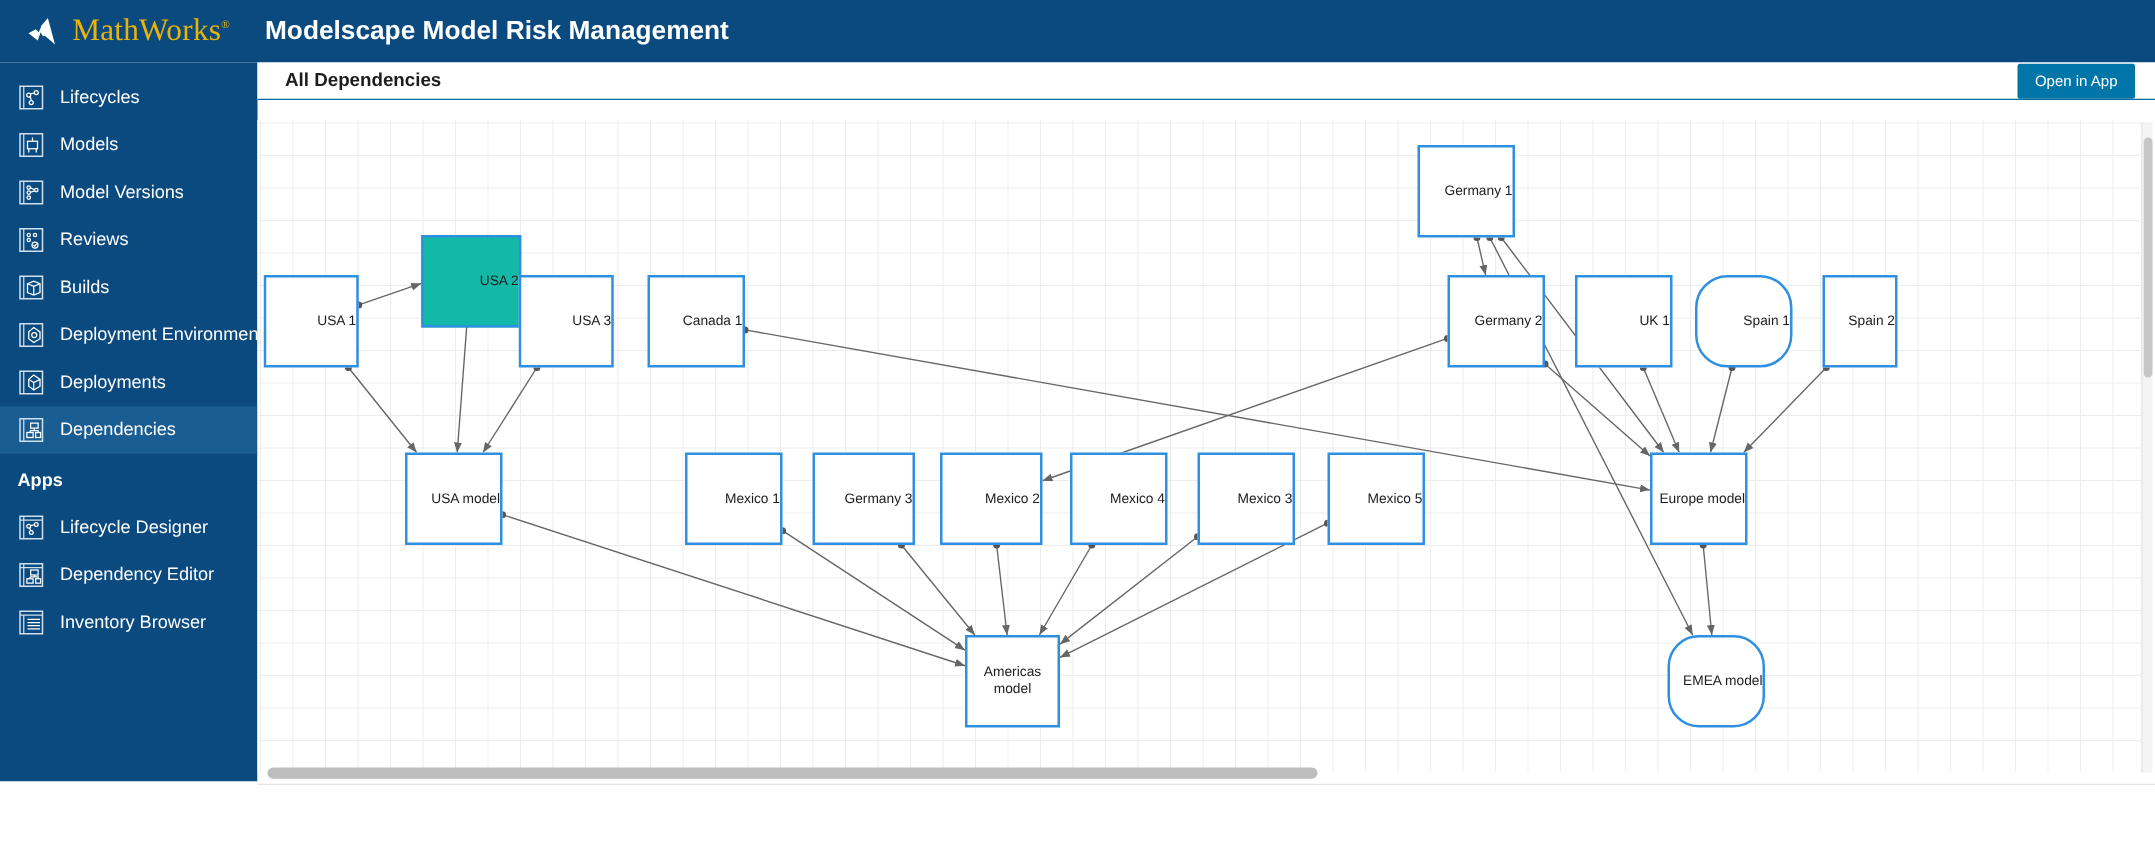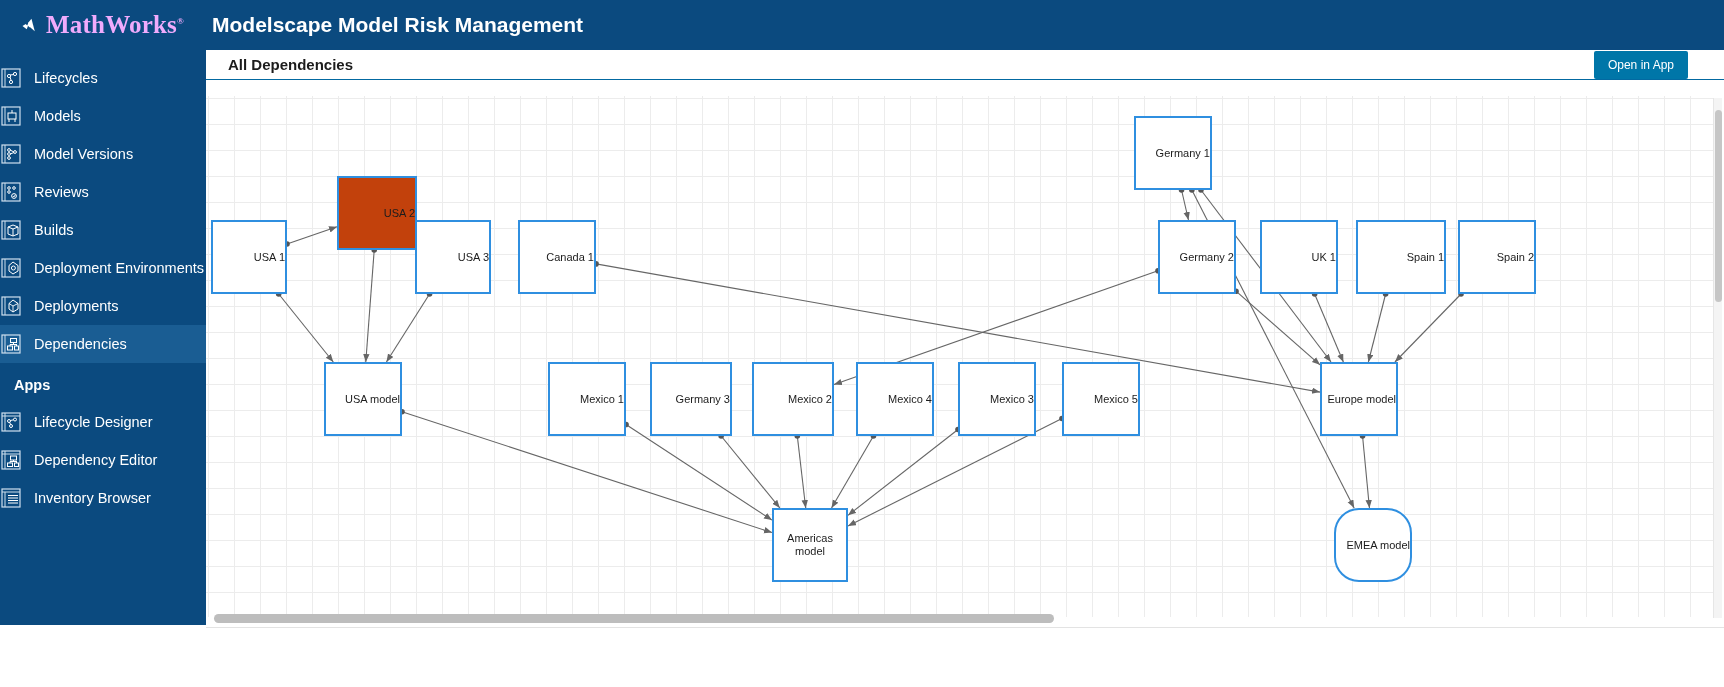--- a/index.html
+++ b/index.html
@@ -14,56 +14,56 @@
   
   .topbar {
     position: absolute; left: 0; top: 0; width: 1724px; height: 50px;
     background: #0b4a7f;
     display: flex; align-items: center;
   }
   .brand { display: flex; align-items: center; padding-left: 22px; width: 184px; }
   .mw-logo { width: 34px; height: 28px; margin-right: 8px; }
   .mw-word {
     font-family: "Liberation Serif", serif;
-    font-size: 25px; color: #f0abfc; letter-spacing: .2px; white-space: nowrap; font-weight: bold;
+    font-size: 25px; color: #eab308; letter-spacing: .2px; white-space: nowrap;
   }
   .mw-reg { font-size: 9px; vertical-align: super; }
   .app-title {
     font-size: 21px; font-weight: bold; color: #ffffff;
     margin-left: 28px; white-space: nowrap;
   }
 
   
   .sidebar {
     position: absolute; left: 0; top: 50px; width: 206px; height: 575px;
     background: #0b4a7f;
   }
   .nav-item {
     display: flex; align-items: center; height: 38px;
-    color: #ffffff; font-size: 14.5px;
+    padding-left: 14px; color: #ffffff; font-size: 14.5px;
     cursor: pointer; white-space: nowrap; text-align: center;
   }
   .nav-item.active { background: #1a5d93; }
   .nav-item .ico { width: 22px; height: 22px; margin-right: 12px; flex: 0 0 22px; }
   .nav-item .lbl { line-height: 1; }
   .nav-gap { height: 9px; }
   .section-head {
     color: #ffffff; font-size: 14.5px; font-weight: bold;
     padding: 14px 0 10px 14px;
   }
 
   
   .content-head {
     position: absolute; left: 206px; top: 50px; width: 1518px; height: 30px;
     background: #ffffff; border-bottom: 1px solid #0369a1;
     display: flex; align-items: center;
   }
   .page-title { font-size: 15px; font-weight: bold; color: #1c1c1c; margin-left: 22px; }
   .open-btn {
-    margin-left: auto; margin-right: 36px;
+    margin-left: auto; margin-right: 16px;
     background: #0076a8; color: #fff; border: none; border-radius: 2px;
     font-size: 12px; font-family: "Liberation Sans", sans-serif;
     padding: 7px 14px; cursor: pointer; white-space: nowrap;
   }
 
   
   .canvas-wrap {
     position: absolute; left: 206px; top: 96px;
     width: 1518px; height: 529px; overflow: hidden; background: #fff;
   }
@@ -323,21 +323,21 @@
           <circle cx="1179.619718309859" cy="198" r="2.8" fill="#555555"></circle>
           <circle cx="1255.0422535211267" cy="198" r="2.8" fill="#555555"></circle>
           <circle cx="1156.5479452054794" cy="340" r="2.8" fill="#555555"></circle>
           <circle cx="952" cy="174.70792079207922" r="2.8" fill="#555555"></circle>
         </g>
     </svg>
     <div id="nodes-layer">
         <div class="node" style="left: 5px; top: 124px; width: 76px; height: 74px; border-color: rgb(47, 143, 224); background: rgb(255, 255, 255); padding-left: 12px;">
           <span>USA 1</span>
         </div>
-        <div class="node" style="left: 131px; top: 80px; width: 80px; height: 74px; border-color: rgb(47, 143, 224); background: #c2410c;">
+        <div class="node" style="left: 131px; top: 92px; width: 80px; height: 74px; border-color: rgb(47, 143, 224); background: #14b8a6;">
           <span>USA 2</span>
         </div>
         <div class="node" style="left: 209px; top: 124px; width: 76px; height: 74px; border-color: rgb(47, 143, 224); background: rgb(255, 255, 255);">
           <span>USA 3</span>
         </div>
         <div class="node" style="left: 312px; top: 124px; width: 78px; height: 74px; border-color: rgb(47, 143, 224); background: rgb(255, 255, 255);">
           <span>Canada 1</span>
         </div>
         <div class="node" style="left: 118px; top: 266px; width: 78px; height: 74px; border-color: rgb(47, 143, 224); background: rgb(255, 255, 255);">
           <span>USA model</span>
@@ -365,24 +365,24 @@
         </div>
         <div class="node" style="left: 928px; top: 20px; width: 78px; height: 74px; border-color: rgb(47, 143, 224); background: rgb(255, 255, 255);">
           <span>Germany 1</span>
         </div>
         <div class="node" style="left: 952px; top: 124px; width: 78px; height: 74px; border-color: rgb(47, 143, 224); background: rgb(255, 255, 255);">
           <span>Germany 2</span>
         </div>
         <div class="node" style="left: 1054px; top: 124px; width: 78px; height: 74px; border-color: rgb(47, 143, 224); background: rgb(255, 255, 255);">
           <span>UK 1</span>
         </div>
-        <div class="node" style="left: 1150px; top: 124px; width: 90px; height: 74px; border-color: rgb(47, 143, 224); background: rgb(255, 255, 255);">
+        <div class="node" style="left: 1150px; top: 124px; width: 78px; height: 74px; border-color: rgb(47, 143, 224); background: rgb(255, 255, 255); border-radius: 26px;">
           <span>Spain 1</span>
         </div>
-        <div class="node" style="left: 1252px; top: 124px; width: 78px; height: 74px; border-color: rgb(47, 143, 224); background: rgb(255, 255, 255);">
+        <div class="node" style="left: 1252px; top: 124px; width: 60px; height: 74px; border-color: rgb(47, 143, 224); background: rgb(255, 255, 255);">
           <span>Spain 2</span>
         </div>
         <div class="node" style="left: 1114px; top: 266px; width: 78px; height: 74px; border-color: rgb(47, 143, 224); background: rgb(255, 255, 255);">
           <span>Europe model</span>
         </div>
         <div class="node" style="left: 1128px; top: 412px; width: 78px; height: 74px; border-color: rgb(47, 143, 224); background: rgb(255, 255, 255); border-radius: 25px;">
           <span>EMEA model</span>
         </div>
       </div>
   </div>

